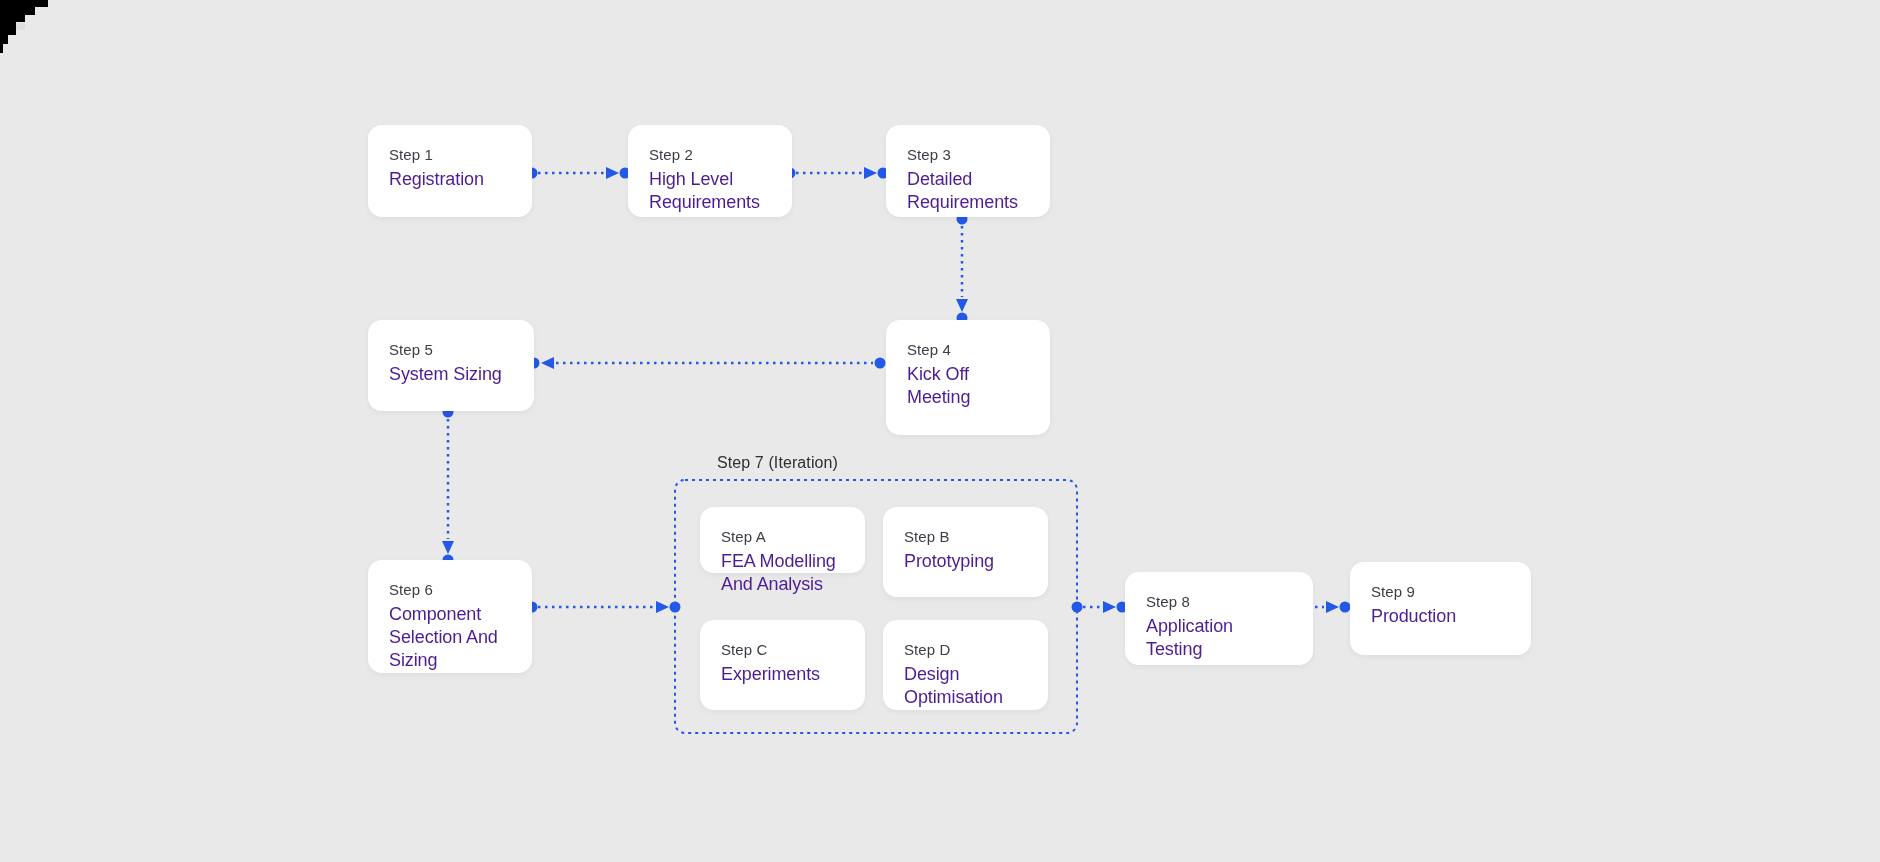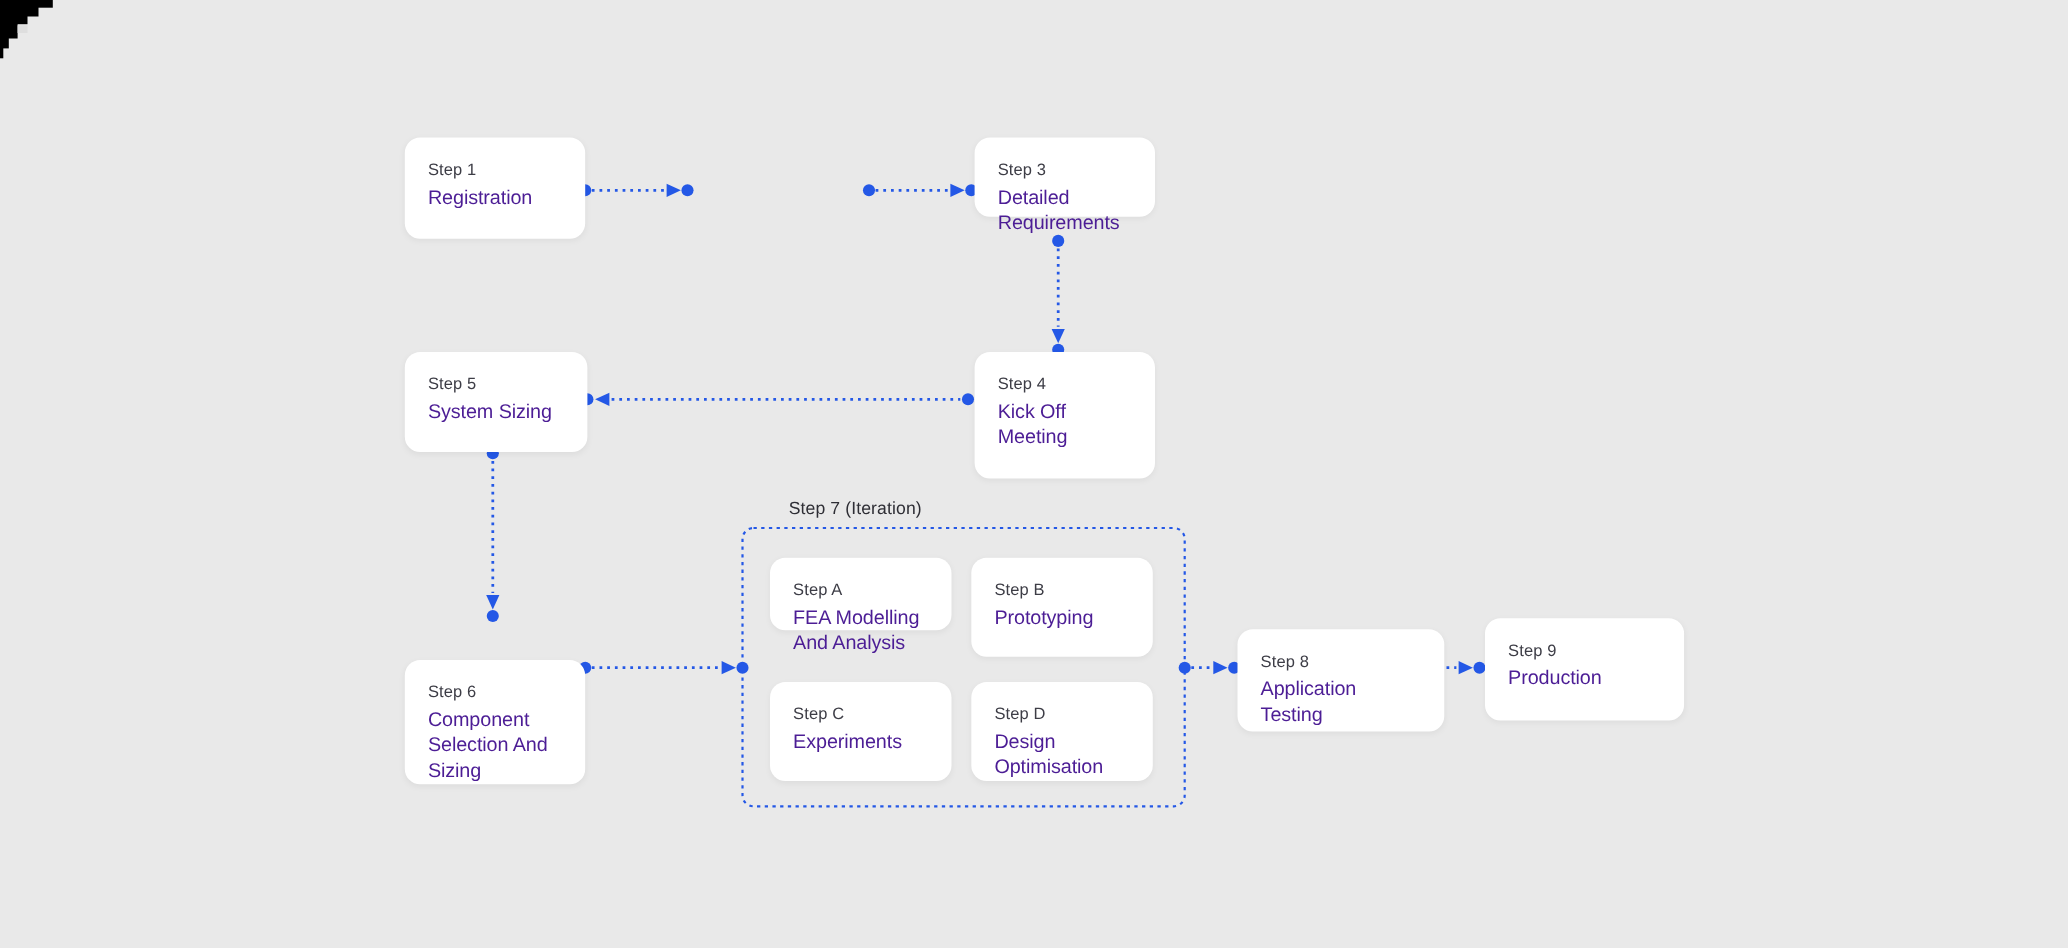--- a/index.html
+++ b/index.html
@@ -36,24 +36,24 @@
   .card .step-title {
     font-size: 18px;
     line-height: 23px;
     color: #4c1d95;
     font-weight: 500;
     letter-spacing: -0.1px;
   }
   
   .n-step1 { left: 368px; top: 125px; width: 164px; height: 92px; }
   .n-step2 { left: 628px; top: 125px; width: 164px; height: 92px; }
-  .n-step3 { left: 886px; top: 125px; width: 164px; height: 72px; }
+  .n-step3 { left: 886px; top: 125px; width: 164px; height: 92px; }
   .n-step4 { left: 886px; top: 320px; width: 164px; height: 115px; }
   .n-step5 { left: 368px; top: 320px; width: 166px; height: 91px; }
-  .n-step6 { left: 368px; top: 560px; width: 164px; height: 113px; margin-top: 40px; }
+  .n-step6 { left: 368px; top: 560px; width: 164px; height: 113px; }
   .n-stepA { left: 700px; top: 507px; width: 165px; height: 66px; }
   .n-stepB { left: 883px; top: 507px; width: 165px; height: 90px; }
   .n-stepC { left: 700px; top: 620px; width: 165px; height: 90px; }
   .n-stepD { left: 883px; top: 620px; width: 165px; height: 90px; }
   .n-step8 { left: 1125px; top: 572px; width: 188px; height: 93px; }
   .n-step9 { left: 1350px; top: 562px; width: 181px; height: 93px; }
 
   .group-label {
     position: absolute;
     left: 717px;
@@ -148,20 +148,24 @@
     </g>
   </svg>
 
   <div class="group-label">Step 7  (Iteration)</div>
 
   <div class="card n-step1">
     <div class="step-label">Step 1</div>
     <div class="step-title">Registration</div>
   </div>
 
+  <div class="card n-step2">
+    <div class="step-label">Step 2</div>
+    <div class="step-title">High Level Requirements</div>
+  </div>
 
   <div class="card n-step3">
     <div class="step-label">Step 3</div>
     <div class="step-title">Detailed Requirements</div>
   </div>
 
   <div class="card n-step4">
     <div class="step-label">Step 4</div>
     <div class="step-title">Kick Off Meeting</div>
   </div>

